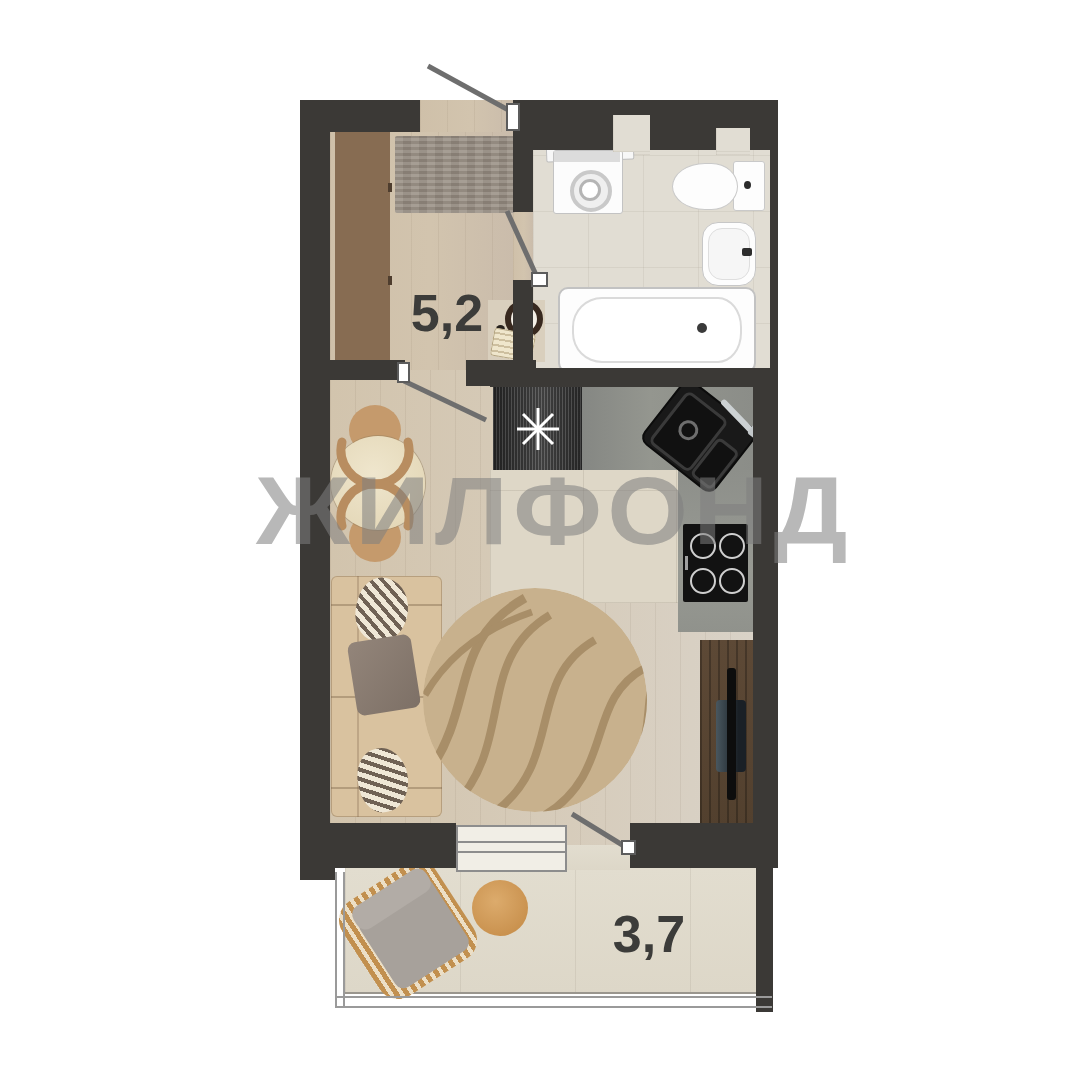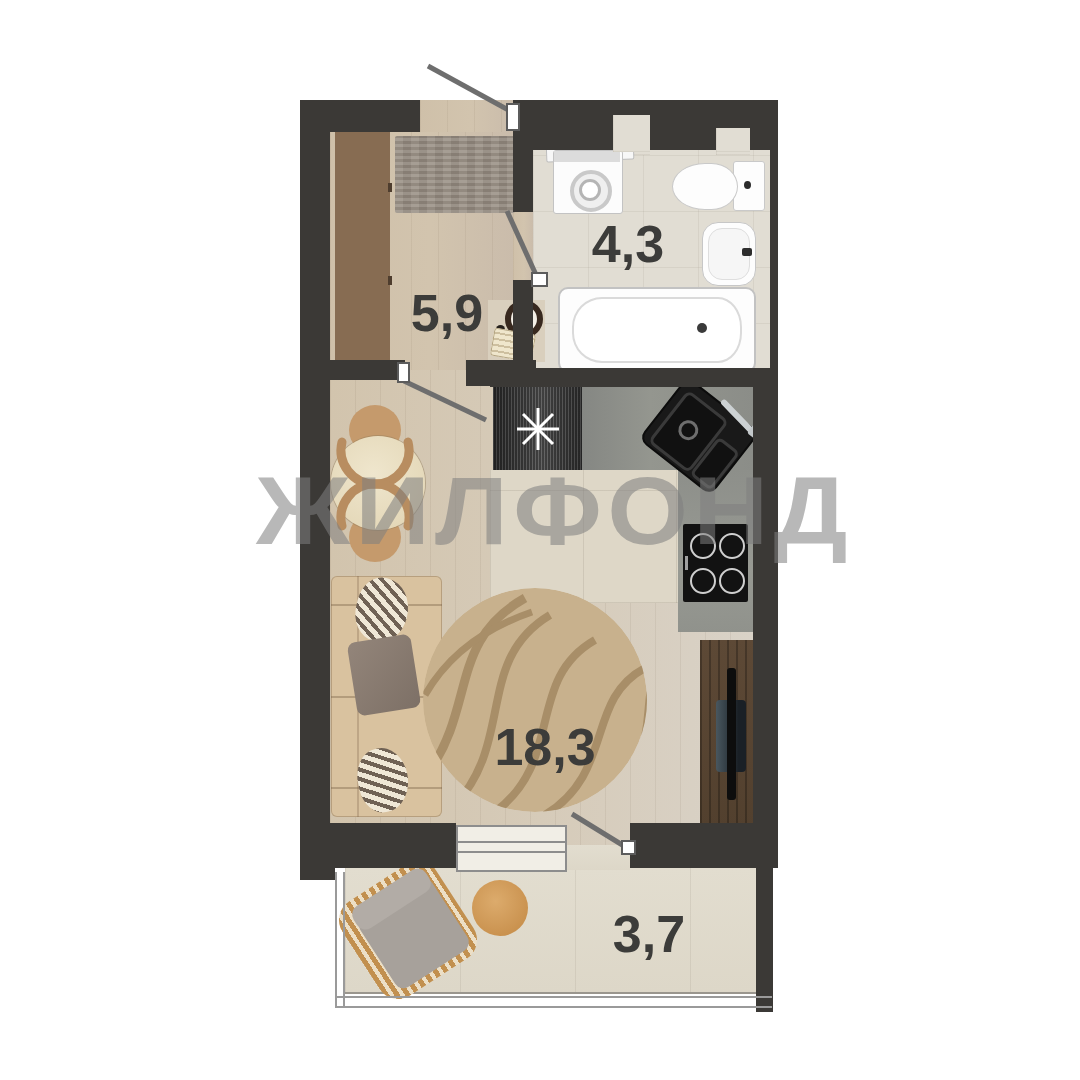--- a/index.html
+++ b/index.html
@@ -200,20 +200,18 @@
     <line x1="404" y1="381" x2="486" y2="420" stroke="#6e6e6e" stroke-width="5"></line>
     <line x1="507" y1="211" x2="537" y2="277" stroke="#6e6e6e" stroke-width="5"></line>
     <line x1="572" y1="814" x2="624" y2="846" stroke="#6e6e6e" stroke-width="5"></line>
   </svg>
 
   <div class="hinge" style="left:506px;top:103px;width:10px;height:24px;"></div>
   <div class="hinge" style="left:397px;top:362px;width:9px;height:17px;"></div>
   <div class="hinge" style="left:531px;top:272px;width:13px;height:11px;"></div>
   <div class="hinge" style="left:621px;top:840px;width:11px;height:11px;"></div>
 
-  <div class="label" style="left:347px;top:287px;">5,9</div>
-  <div class="label" style="left:528px;top:218px;">4,3</div>
-  <div class="label" style="left:445px;top:721px;">18,3</div>
+  <div class="label" style="left:347px;top:287px;">5,2</div>
   <div class="label" style="left:549px;top:908px;">3,7</div>
 
   <div class="wm">ЖИЛФОНД</div>
 
 </div>
 
 </body></html>

